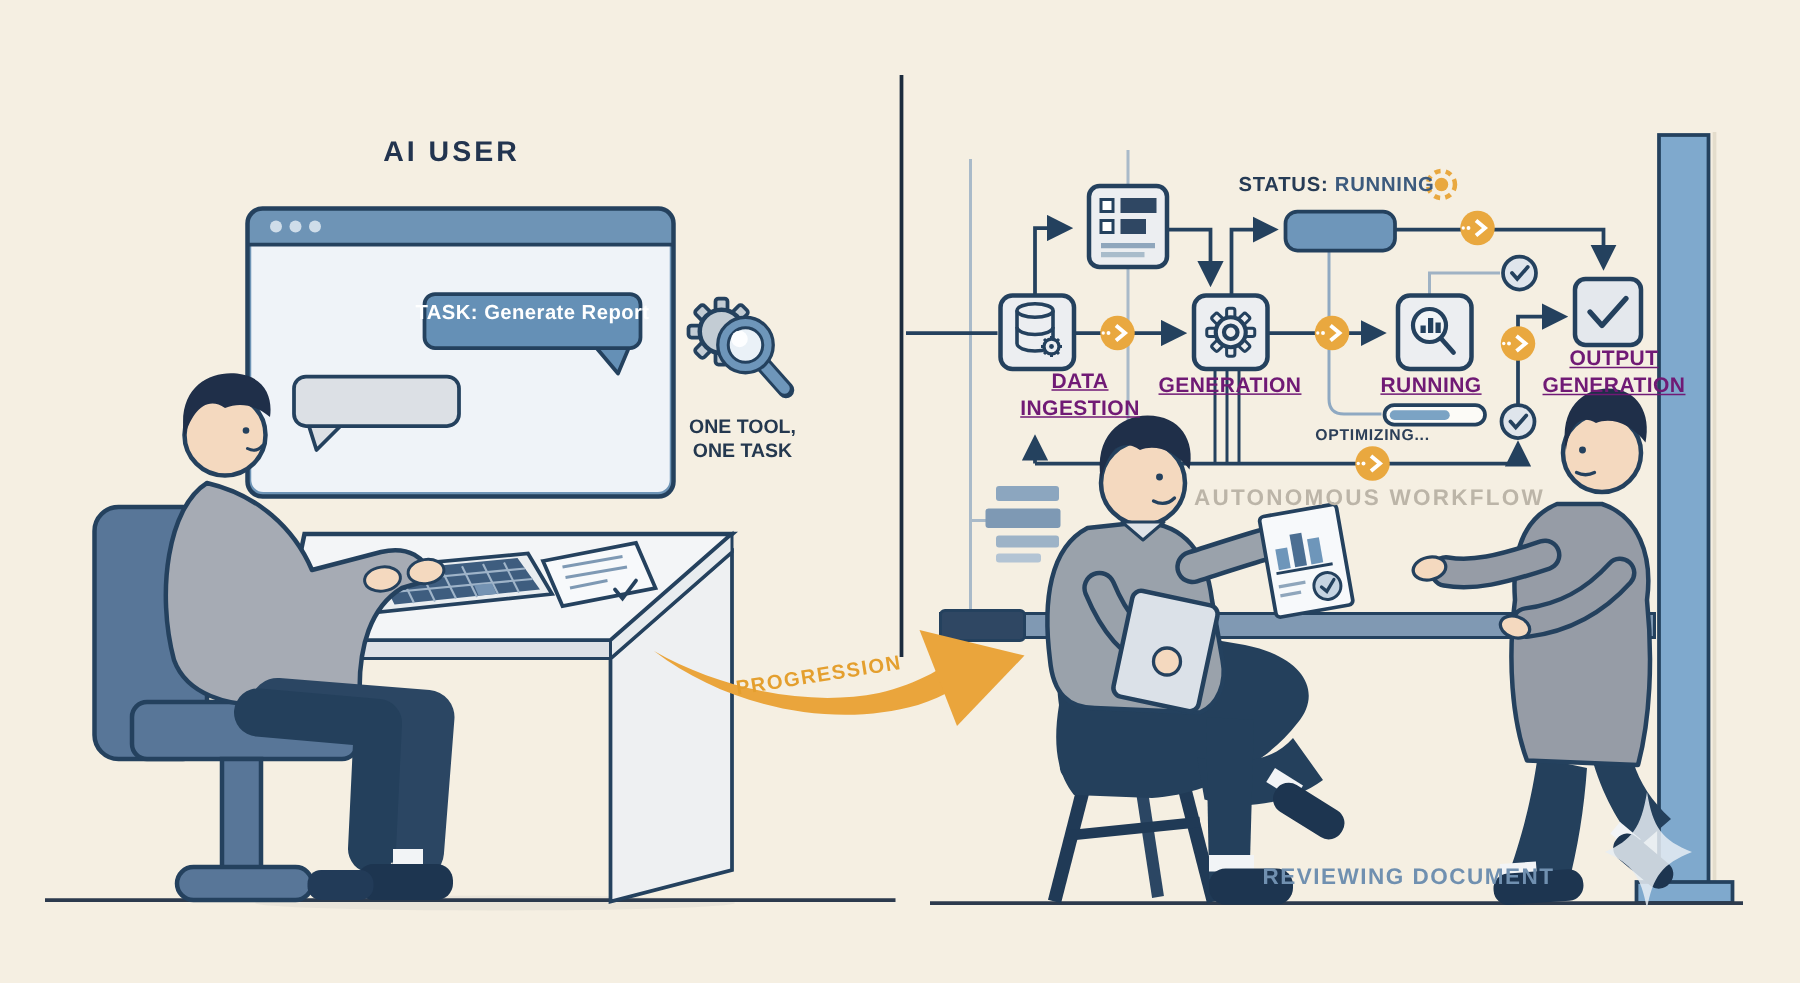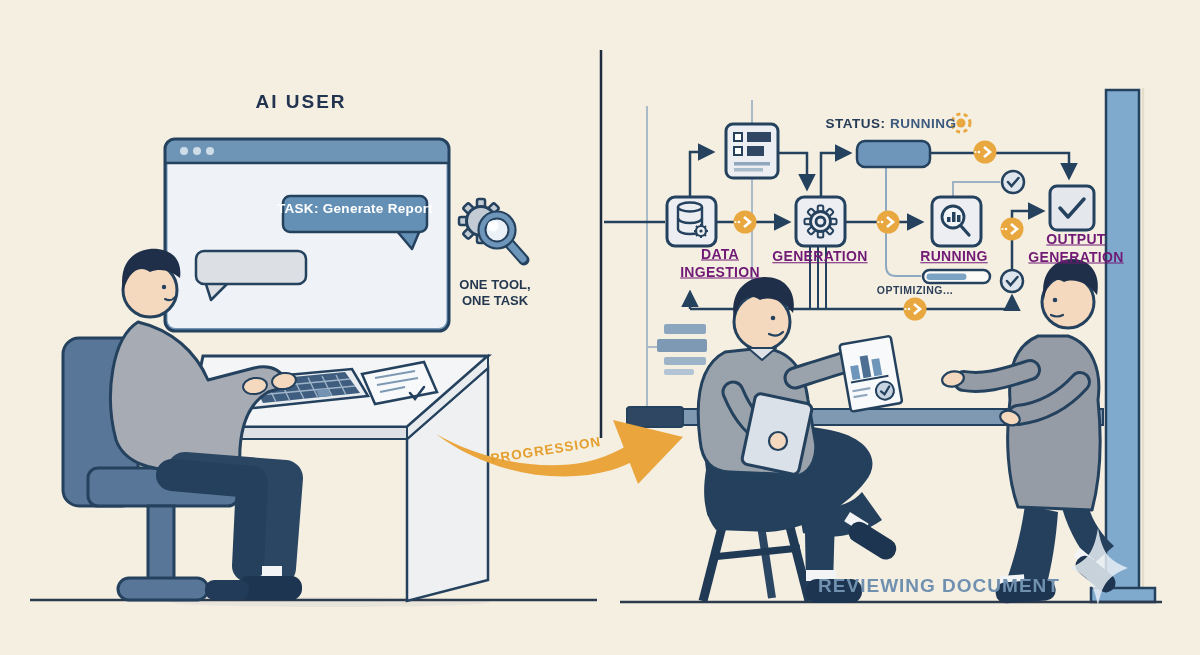--- a/index.html
+++ b/index.html
@@ -382,16 +382,17 @@
   <span style="color:#3c5a7d;">RUNNING</span>
 </div>
 
 <div class="lbl node-lbl wrap" style="left:712px;top:263px;width:90px;padding-left:16px;">DATA INGESTION</div>
 <div class="lbl node-lbl" style="left:820px;top:257px;">GENERATION</div>
 <div class="lbl node-lbl" style="left:954px;top:257px;">RUNNING</div>
 <div class="lbl node-lbl wrap" style="left:1076px;top:248px;width:110px;">OUTPUT GENERATION</div>
 
 <div class="lbl" style="left:915px;top:291px;font-size:10.5px;letter-spacing:.5px;color:#2c3f58;">OPTIMIZING...</div>
 
-
-<div class="lbl" style="left:939px;top:586px;font-size:19px;letter-spacing:1px;color:#7090b0;text-align:right;">REVIEWING DOCUMENT</div>
+<div class="lbl muted" style="left:913px;top:333px;font-size:15px;letter-spacing:1.5px;">AUTONOMOUS WORKFLOW</div>
+
+<div class="lbl" style="left:939px;top:586px;font-size:15px;letter-spacing:1px;color:#7090b0;text-align:right;">REVIEWING DOCUMENT</div>
 
 </div>
 
 </body></html>

